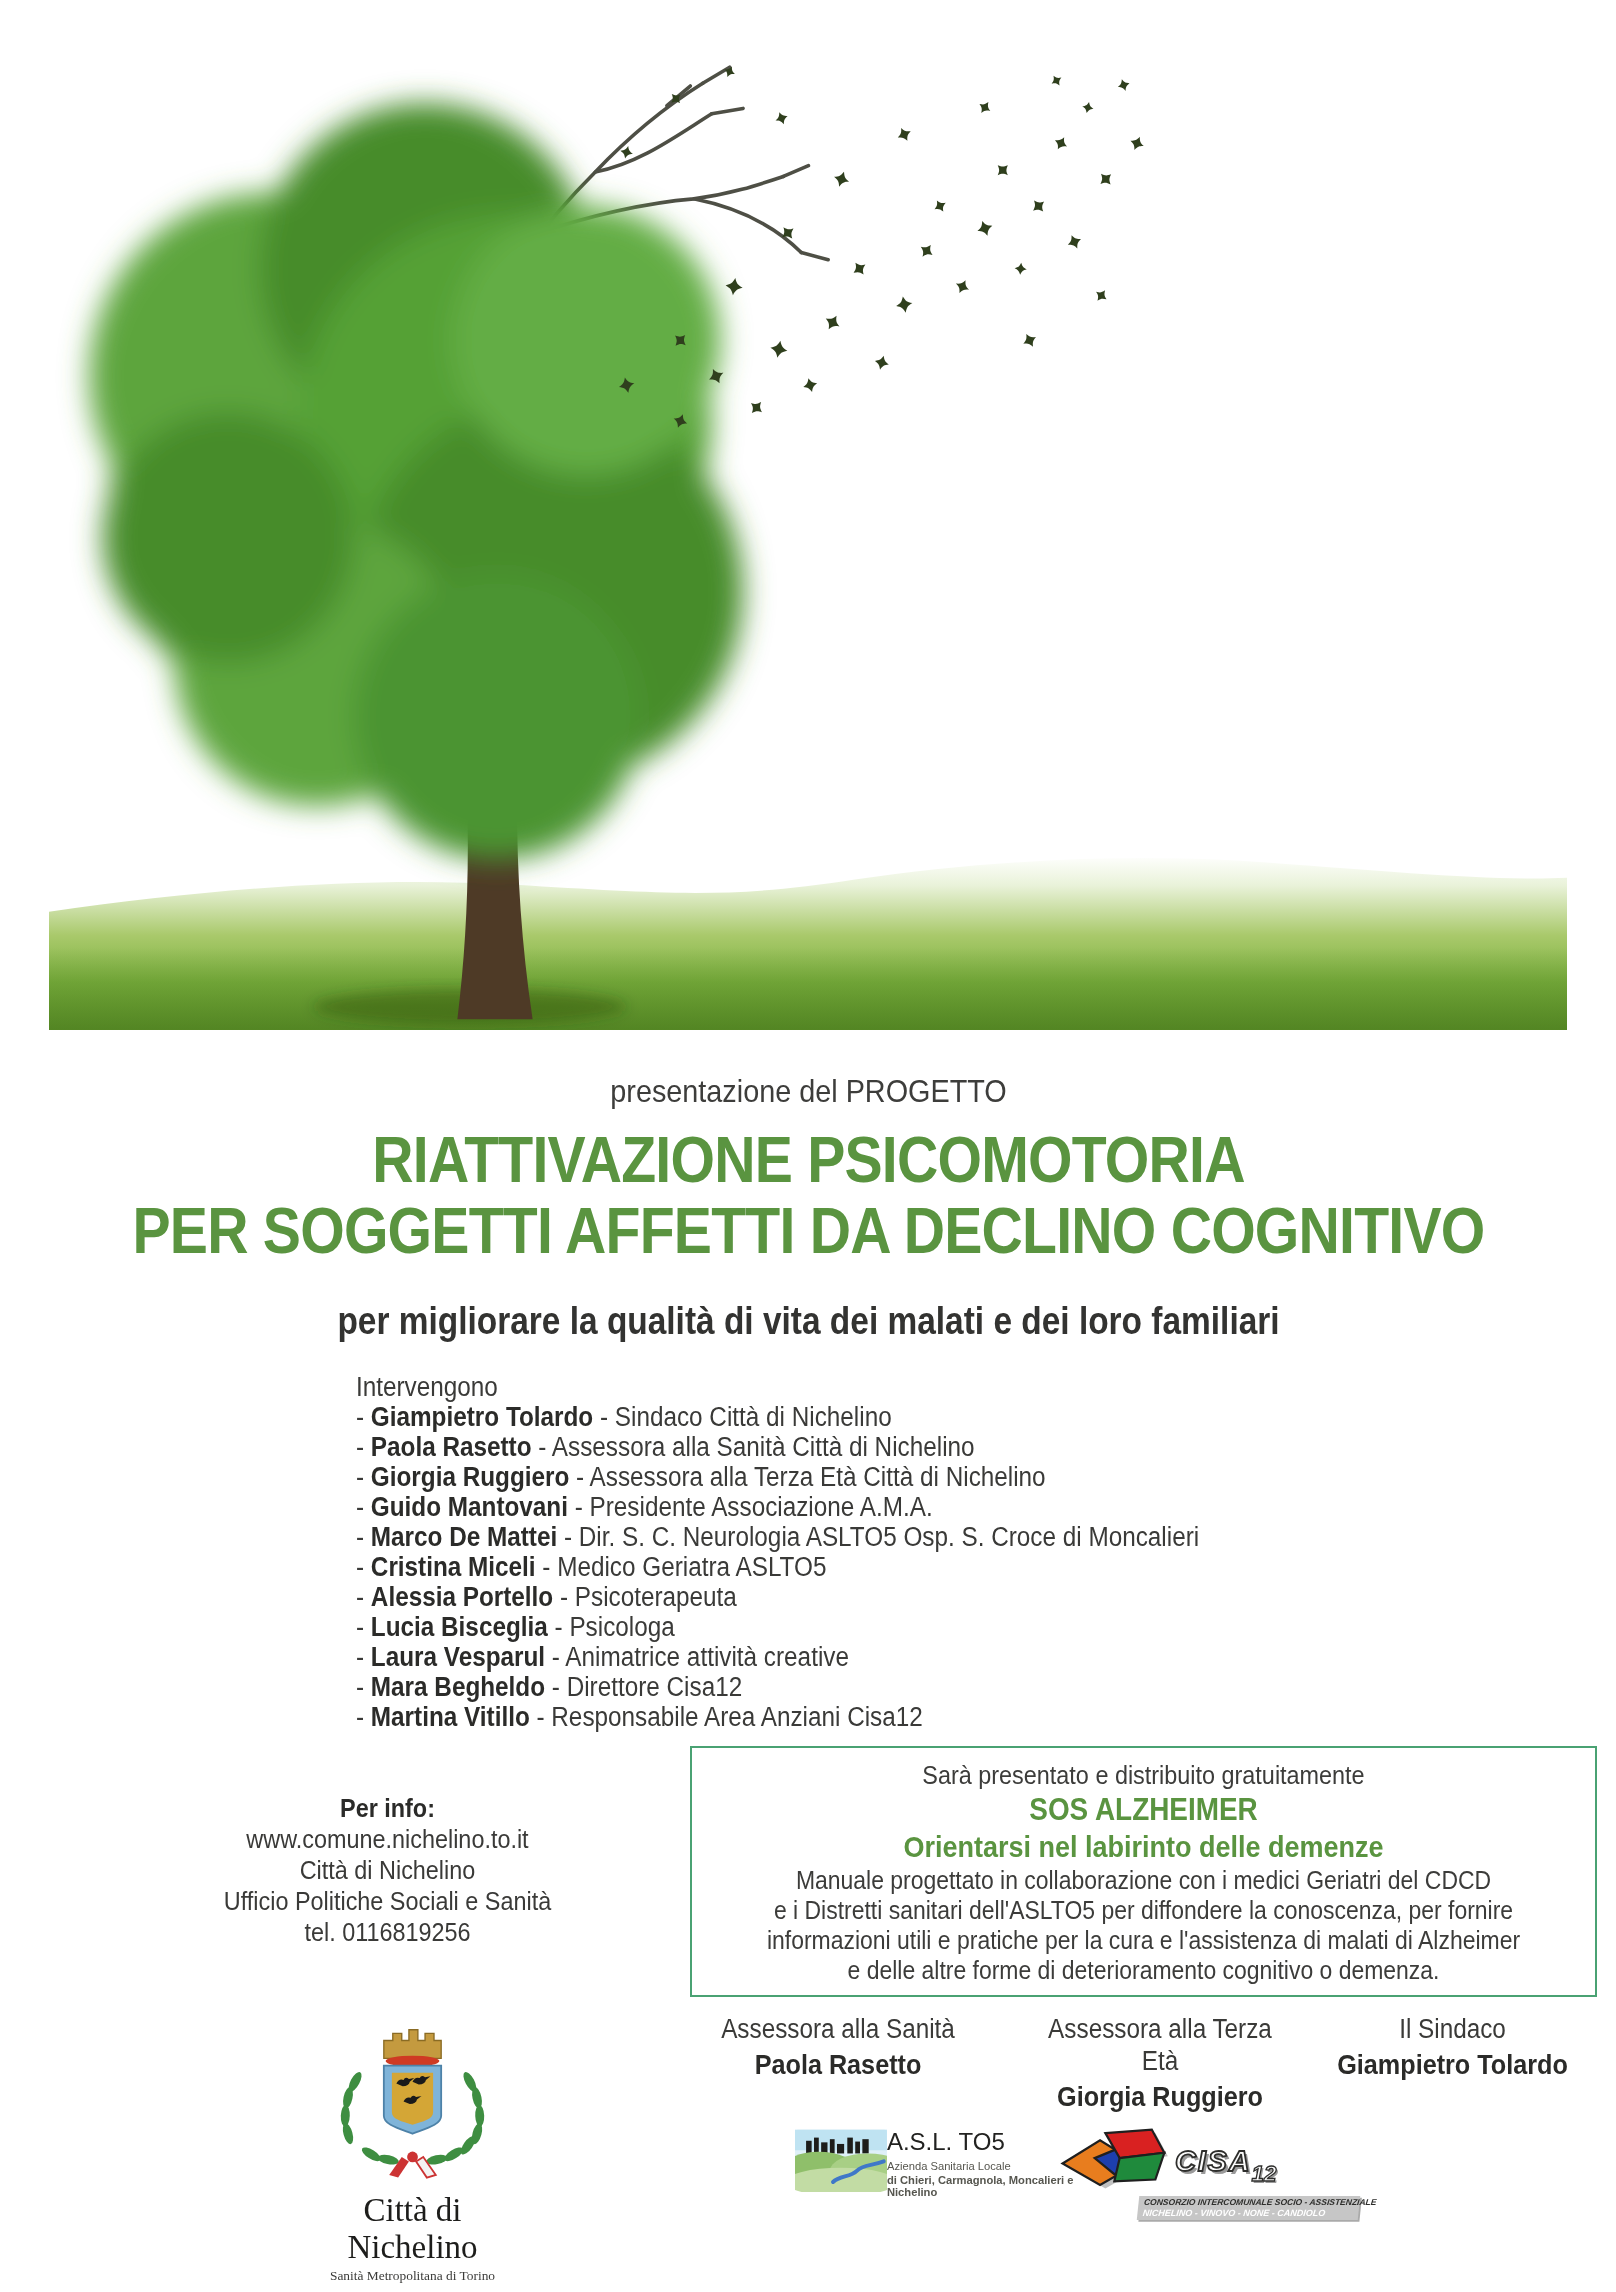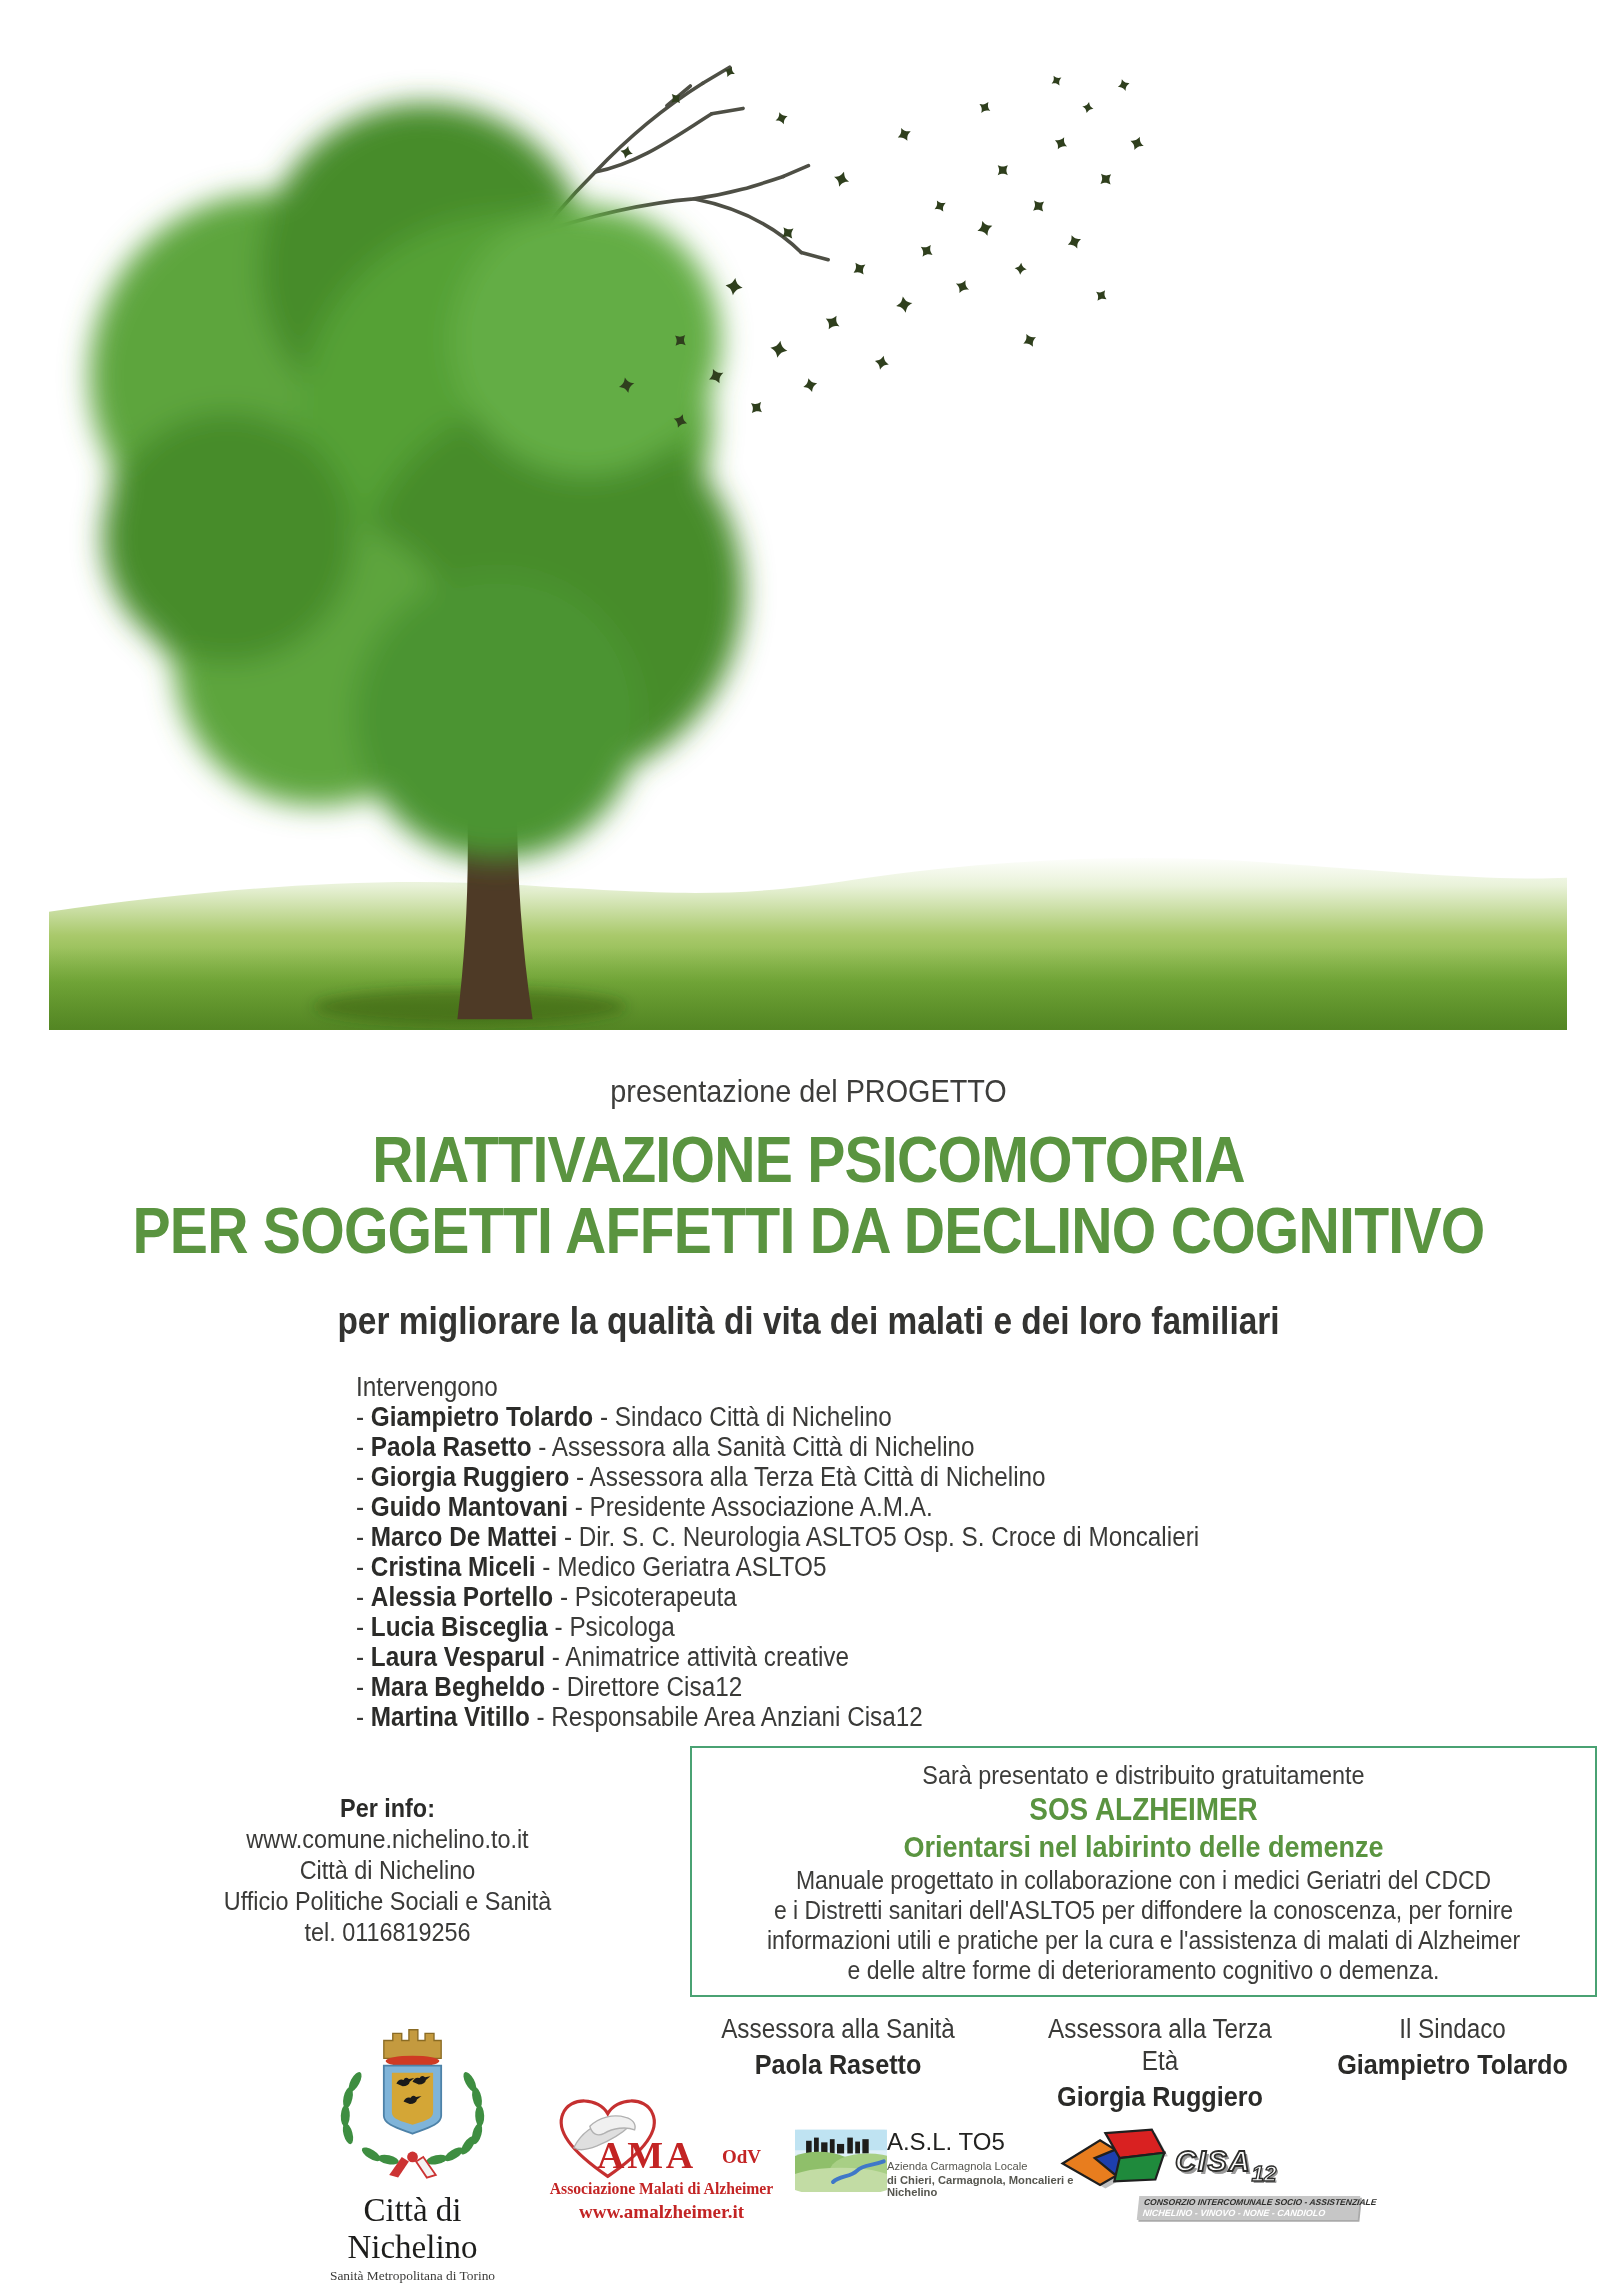--- a/index.html
+++ b/index.html
@@ -272,36 +272,20 @@
       <g>
         <path d="M118,146 l-14,20 l10,3 l12,-18 Z" fill="#cc3333"></path>
         <path d="M142,146 l14,20 l-10,3 l-12,-18 Z" fill="#f3f3f3" stroke="#cc3333" stroke-width="2"></path>
         <circle cx="130" cy="146" r="6" fill="#cc3333"></circle>
       </g>
     </svg>
     <div class="t1">Città di Nichelino</div>
     <div class="t2">Sanità Metropolitana di Torino</div>
   </div>
 
-  <div class="abs ama center">
-    <div class="heartwrap">
-      <svg width="269" height="86" viewBox="0 0 300 96" aria-hidden="true">
-        <path d="M90,22 C80,4 48,2 40,22 C31,42 52,66 90,92 C128,66 149,42 140,22 C132,2 100,4 90,22 Z" fill="none" stroke="#c53030" stroke-width="3.5"></path>
-
-        <g stroke="#a9a9a9" stroke-width="1.5" fill="#dcdcdc" opacity="0.9">
-          <path d="M52,60 C60,44 74,34 92,30 C102,28 110,30 114,36 C106,44 92,52 78,58 C68,62 58,64 52,60 Z"></path>
-          <path d="M70,36 C80,26 96,22 110,26 C118,28 122,34 120,40 C110,36 96,38 86,44 C78,48 72,44 70,36 Z" fill="#efefef"></path>
-        </g>
-      </svg>
-      <div class="acr">AMA</div>
-      <div class="odv">OdV</div>
-    </div>
-    <div class="l1">Associazione Malati di Alzheimer</div>
-    <div class="l2">www.amalzheimer.it</div>
-  </div>
 
   <div class="abs asl">
     <svg width="104" height="66" viewBox="0 0 116 74" aria-hidden="true">
       <rect x="0" y="0" width="116" height="74" rx="3" fill="#dff0f8"></rect>
       <rect x="0" y="0" width="116" height="26" fill="#bfe3f2"></rect>
       <g fill="#1d1d1b">
         <rect x="14" y="14" width="7" height="16"></rect>
           <rect x="24" y="10" width="6" height="20"></rect>
         <rect x="33" y="16" width="8" height="14"></rect>
           <rect x="44" y="12" width="6" height="18"></rect>
@@ -310,21 +294,21 @@
         <rect x="76" y="15" width="6" height="15"></rect>
           <rect x="85" y="12" width="8" height="18"></rect>
       </g>
       <ellipse cx="30" cy="48" rx="45" ry="20" fill="#8fbf6a"></ellipse>
       <ellipse cx="92" cy="52" rx="48" ry="22" fill="#a8cf85"></ellipse>
       <ellipse cx="58" cy="66" rx="70" ry="18" fill="#c2dca4"></ellipse>
       <path d="M112,40 C96,46 86,44 78,52 C70,60 56,58 48,66" fill="none" stroke="#3f78c8" stroke-width="5" stroke-linecap="round"></path>
     </svg>
     <div class="txt">
       <div class="t1">A.S.L. TO5</div>
-      <div class="t2">Azienda Carmagnola Locale</div>
+      <div class="t2">Azienda Sanitaria Locale</div>
       <div class="t3">di Chieri, Carmagnola, Moncalieri e Nichelino</div>
     </div>
   </div>
 
   <div class="abs cisa">
     <div class="row">
       <svg width="116" height="70" viewBox="0 0 130 78" aria-hidden="true">
         <g opacity="0.45" fill="#777">
           <polygon points="10,48 52,22 94,48 52,72"></polygon>
           <polygon points="56,14 108,10 122,36 72,42"></polygon>

